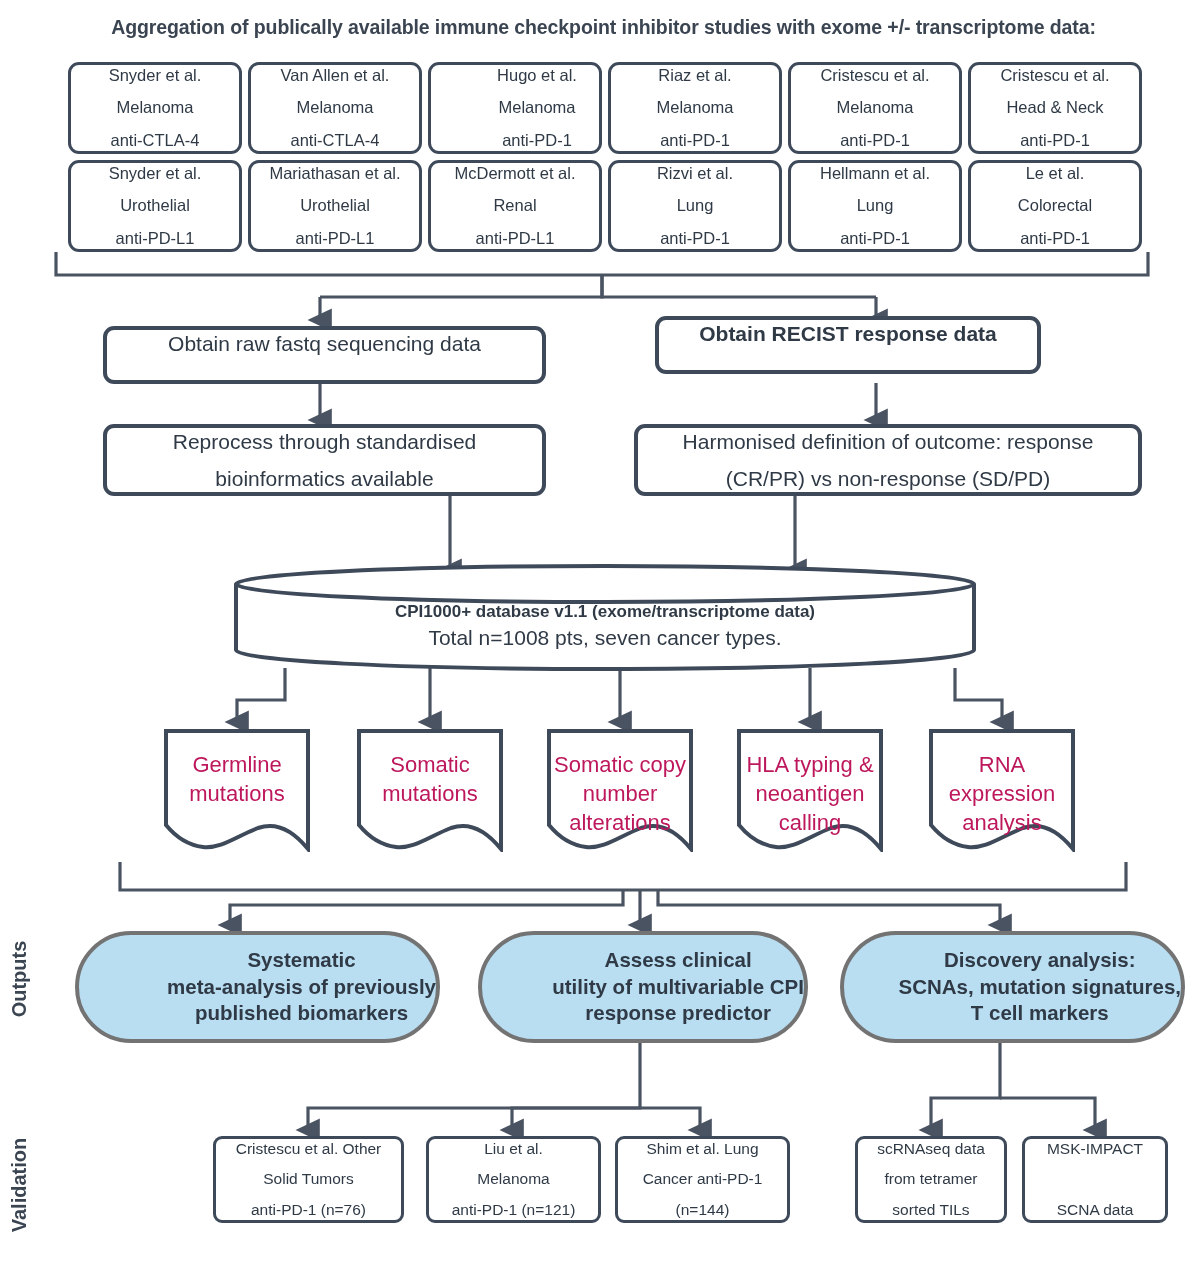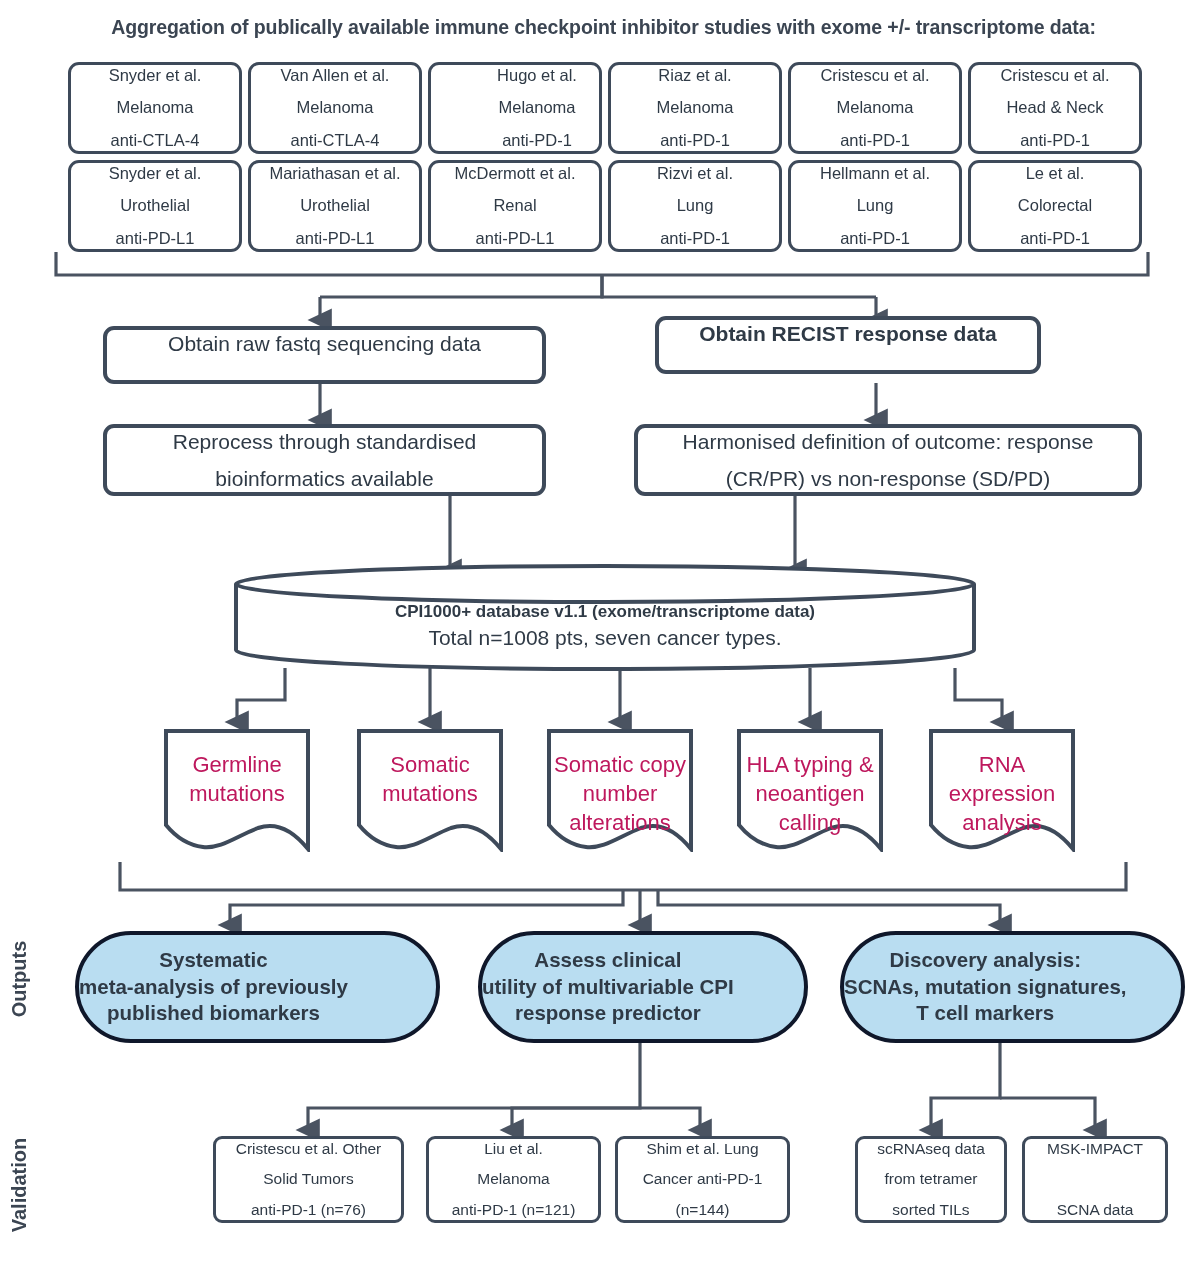--- a/index.html
+++ b/index.html
@@ -81,24 +81,24 @@
     font-size: 22px;
     color: #be185d;
     line-height: 1.32;
     margin-top: 12px;
   }
 
   
   .output {
     position: absolute;
     background: #b9ddf1;
-    border: 4px solid #0f172a;
+    border: 4px solid #737373;
     display: flex;
     align-items: center;
-    justify-content: flex-start;
+    justify-content: flex-end;
     text-align: center;
     font-size: 20.5px;
     font-weight: bold;
     color: #2f3a46;
     line-height: 1.30;
   }
 
   .side-label {
     position: absolute;
     font-size: 20px;

